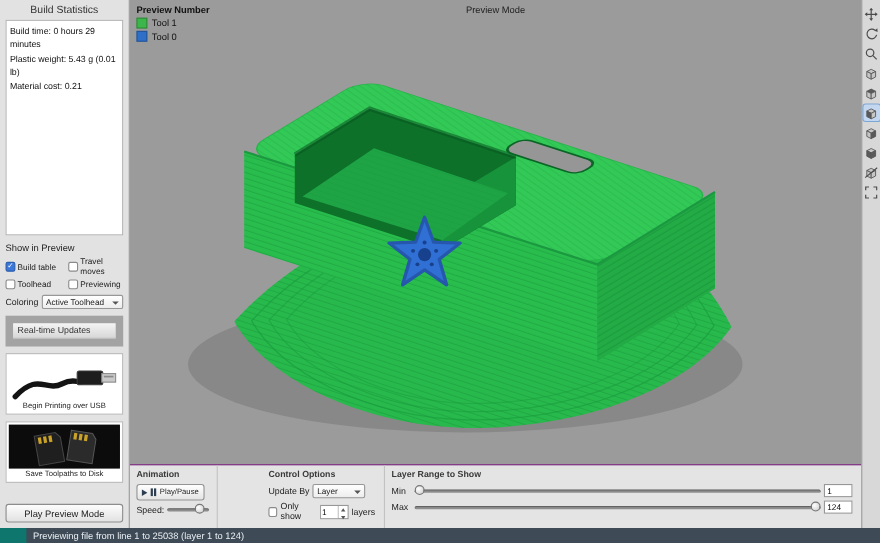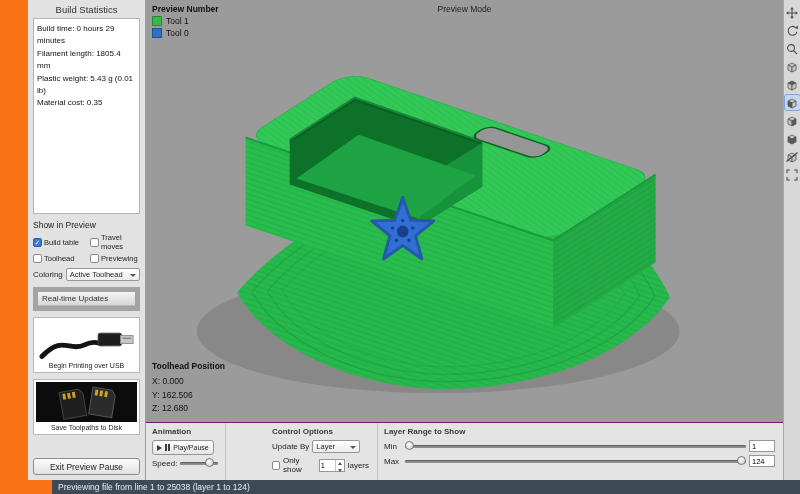--- a/index.html
+++ b/index.html
@@ -1,32 +1,32 @@
 <!DOCTYPE html>
 <html><head>
 <meta charset="utf-8">
 <style>
   * { margin:0; padding:0; box-sizing:border-box; }
   body { font-family:"Liberation Sans", sans-serif; background:#7d7d7d; }
-  .app { width:800px; height:494px; display:flex; flex-direction:column; overflow:hidden; background:#f97316;padding-left:28px; }
+  .app { width:800px; height:494px; display:flex; flex-direction:column; overflow:hidden; background:#0f766e; }
   .main { flex:1; display:flex; min-height:0; }
 
   
   .sidebar { width:118px; background:#e2e2e2; border-right:1px solid #9e9e9e; padding:3px 5px 5px; display:flex; flex-direction:column; font-size:9px; color:#222; }
   .sb-title { text-align:center; font-size:9.5px; color:#333; margin:1px 0 3px; }
   .stats-box { background:#fff; border:1px solid #b4b4b4; height:196px; padding:4px 3px; font-size:8px; line-height:1.55; color:#111; overflow:hidden; }
   .section-label { margin:6px 0 3px; font-size:8.5px; color:#222; }
   .cb-grid { display:grid; grid-template-columns:55px 1fr; gap:3px 2px; font-size:7.5px; }
   .cb { display:flex; align-items:center; gap:2px; cursor:pointer; }
   .cb .box { width:9px; height:9px; border:1px solid #8a8a8a; background:#fff; border-radius:2px; flex:none; display:flex; align-items:center; justify-content:center; font-size:7px; color:#fff; line-height:1; }
   .cb .box.checked { background:#3b77d8; border-color:#2d5fb0; }
   .coloring-row { display:flex; align-items:center; gap:3px; margin-top:5px; font-size:8px; }
   .select { background:linear-gradient(#ffffff,#ededed); border:1px solid #979797; border-radius:2px; height:13px; display:flex; align-items:center; padding:0 11px 0 3px; position:relative; font-size:7.5px; flex:1; cursor:pointer; white-space:nowrap; }
   .select::after { content:""; position:absolute; right:3px; top:5px; border:3px solid transparent; border-top-color:#555; }
-  .groupbox { border:5px solid #a3a3a3; margin-top:6px; background:#e9e9e9; }
+  .groupbox { border:7px solid #a3a3a3; margin-top:6px; background:#e9e9e9; }
   .groupbox-h { background:linear-gradient(#f4f4f4,#d7d7d7); border-bottom:1px solid #b8b8b8; padding:2px 4px; font-size:8px; color:#333; }
   .groupbox-b { padding:3px 4px 4px; }
   .interval-row { display:flex; align-items:center; gap:3px; margin-top:4px; font-size:7.5px; }
   .mini-input { width:24px; height:12px; background:#fff; border:1px solid #979797; font-size:7.5px; padding:0 2px; font-family:"Liberation Sans", sans-serif; }
   .card { background:#fff; border:1px solid #b9b9b9; margin-top:6px; padding:2px; text-align:center; cursor:pointer; }
   .card .photo { height:40px; display:flex; align-items:center; justify-content:center; background:#fff; overflow:hidden; }
   .card .photo.dark { background:#0c0c0c; }
   .card .caption { font-size:7px; padding:2px 0 1px; color:#222; }
   .exit-btn { margin-top:auto; height:17px; border:1px solid #8d8d8d; border-radius:3px; background:linear-gradient(#fdfdfd,#e2e2e2); font-size:8.5px; display:flex; align-items:center; justify-content:center; color:#222; cursor:pointer; }
 
@@ -83,23 +83,22 @@
 <body>
 
 <div class="app">
   <div class="main">
 
     <div class="sidebar">
       <div class="sb-title">Build Statistics</div>
 
       <div class="stats-box">
         <div>Build time: 0 hours 29 minutes</div>
-        <div>Filament length: 1805.4 mm</div>
         <div>Plastic weight: 5.43 g (0.01 lb)</div>
-        <div>Material cost: 0.35</div>
+        <div>Material cost: 0.21</div>
       </div>
 
       <div class="section-label">Show in Preview</div>
       <div class="cb-grid">
         <div class="cb">
           <span class="box checked">✓</span>
           <span>Build table</span>
         </div>
         <div class="cb">
           <span class="box"></span>
@@ -152,21 +151,21 @@
               <path d="M56 6 L76 6 L80 11 L80 34 L56 34 Z" fill="#2b2b2b" stroke="#555"></path>
               <rect x="59" y="8" width="3" height="6" fill="#c9a227"></rect>
               <rect x="64" y="8" width="3" height="6" fill="#c9a227"></rect>
               <rect x="69" y="8" width="3" height="6" fill="#c9a227"></rect>
             </g>
           </svg>
         </div>
         <div class="caption">Save Toolpaths to Disk</div>
       </div>
 
-      <div class="exit-btn">Exit Preview Pause</div>
+      <div class="exit-btn">Play Preview Mode</div>
     </div>
 
     <div class="viewport">
 
       <svg class="model-svg" viewBox="0 0 665 423" preserveAspectRatio="none">
         <defs>
           <pattern id="texA" width="5" height="5" patternUnits="userSpaceOnUse" patternTransform="rotate(18)">
             <line x1="0" y1="2" x2="5" y2="2" stroke="#149138" stroke-width="1" opacity="0.4"></line>
           </pattern>
           <pattern id="texB" width="5" height="5" patternUnits="userSpaceOnUse" patternTransform="rotate(-31)">
@@ -225,26 +224,20 @@
           <span>Tool 1</span>
         </div>
         <div class="legend-item">
           <span class="legend-swatch" style="background: rgb(47, 111, 200);"></span>
           <span>Tool 0</span>
         </div>
       </div>
 
       <div class="mode-label">Preview Mode</div>
 
-      <div class="pos">
-        <div class="pos-title">Toolhead Position</div>
-        <div>X: 0.000</div>
-        <div>Y: 162.506</div>
-        <div>Z: 12.680</div>
-      </div>
 
       <div class="ctrl">
 
         <div class="ctrl-sec sec-anim">
           <div class="ctrl-title">Animation</div>
           <div class="play-btn">
             <span class="play-tri"></span>
             <span class="pause-bars">
                 <i></i>
                 <i></i>

